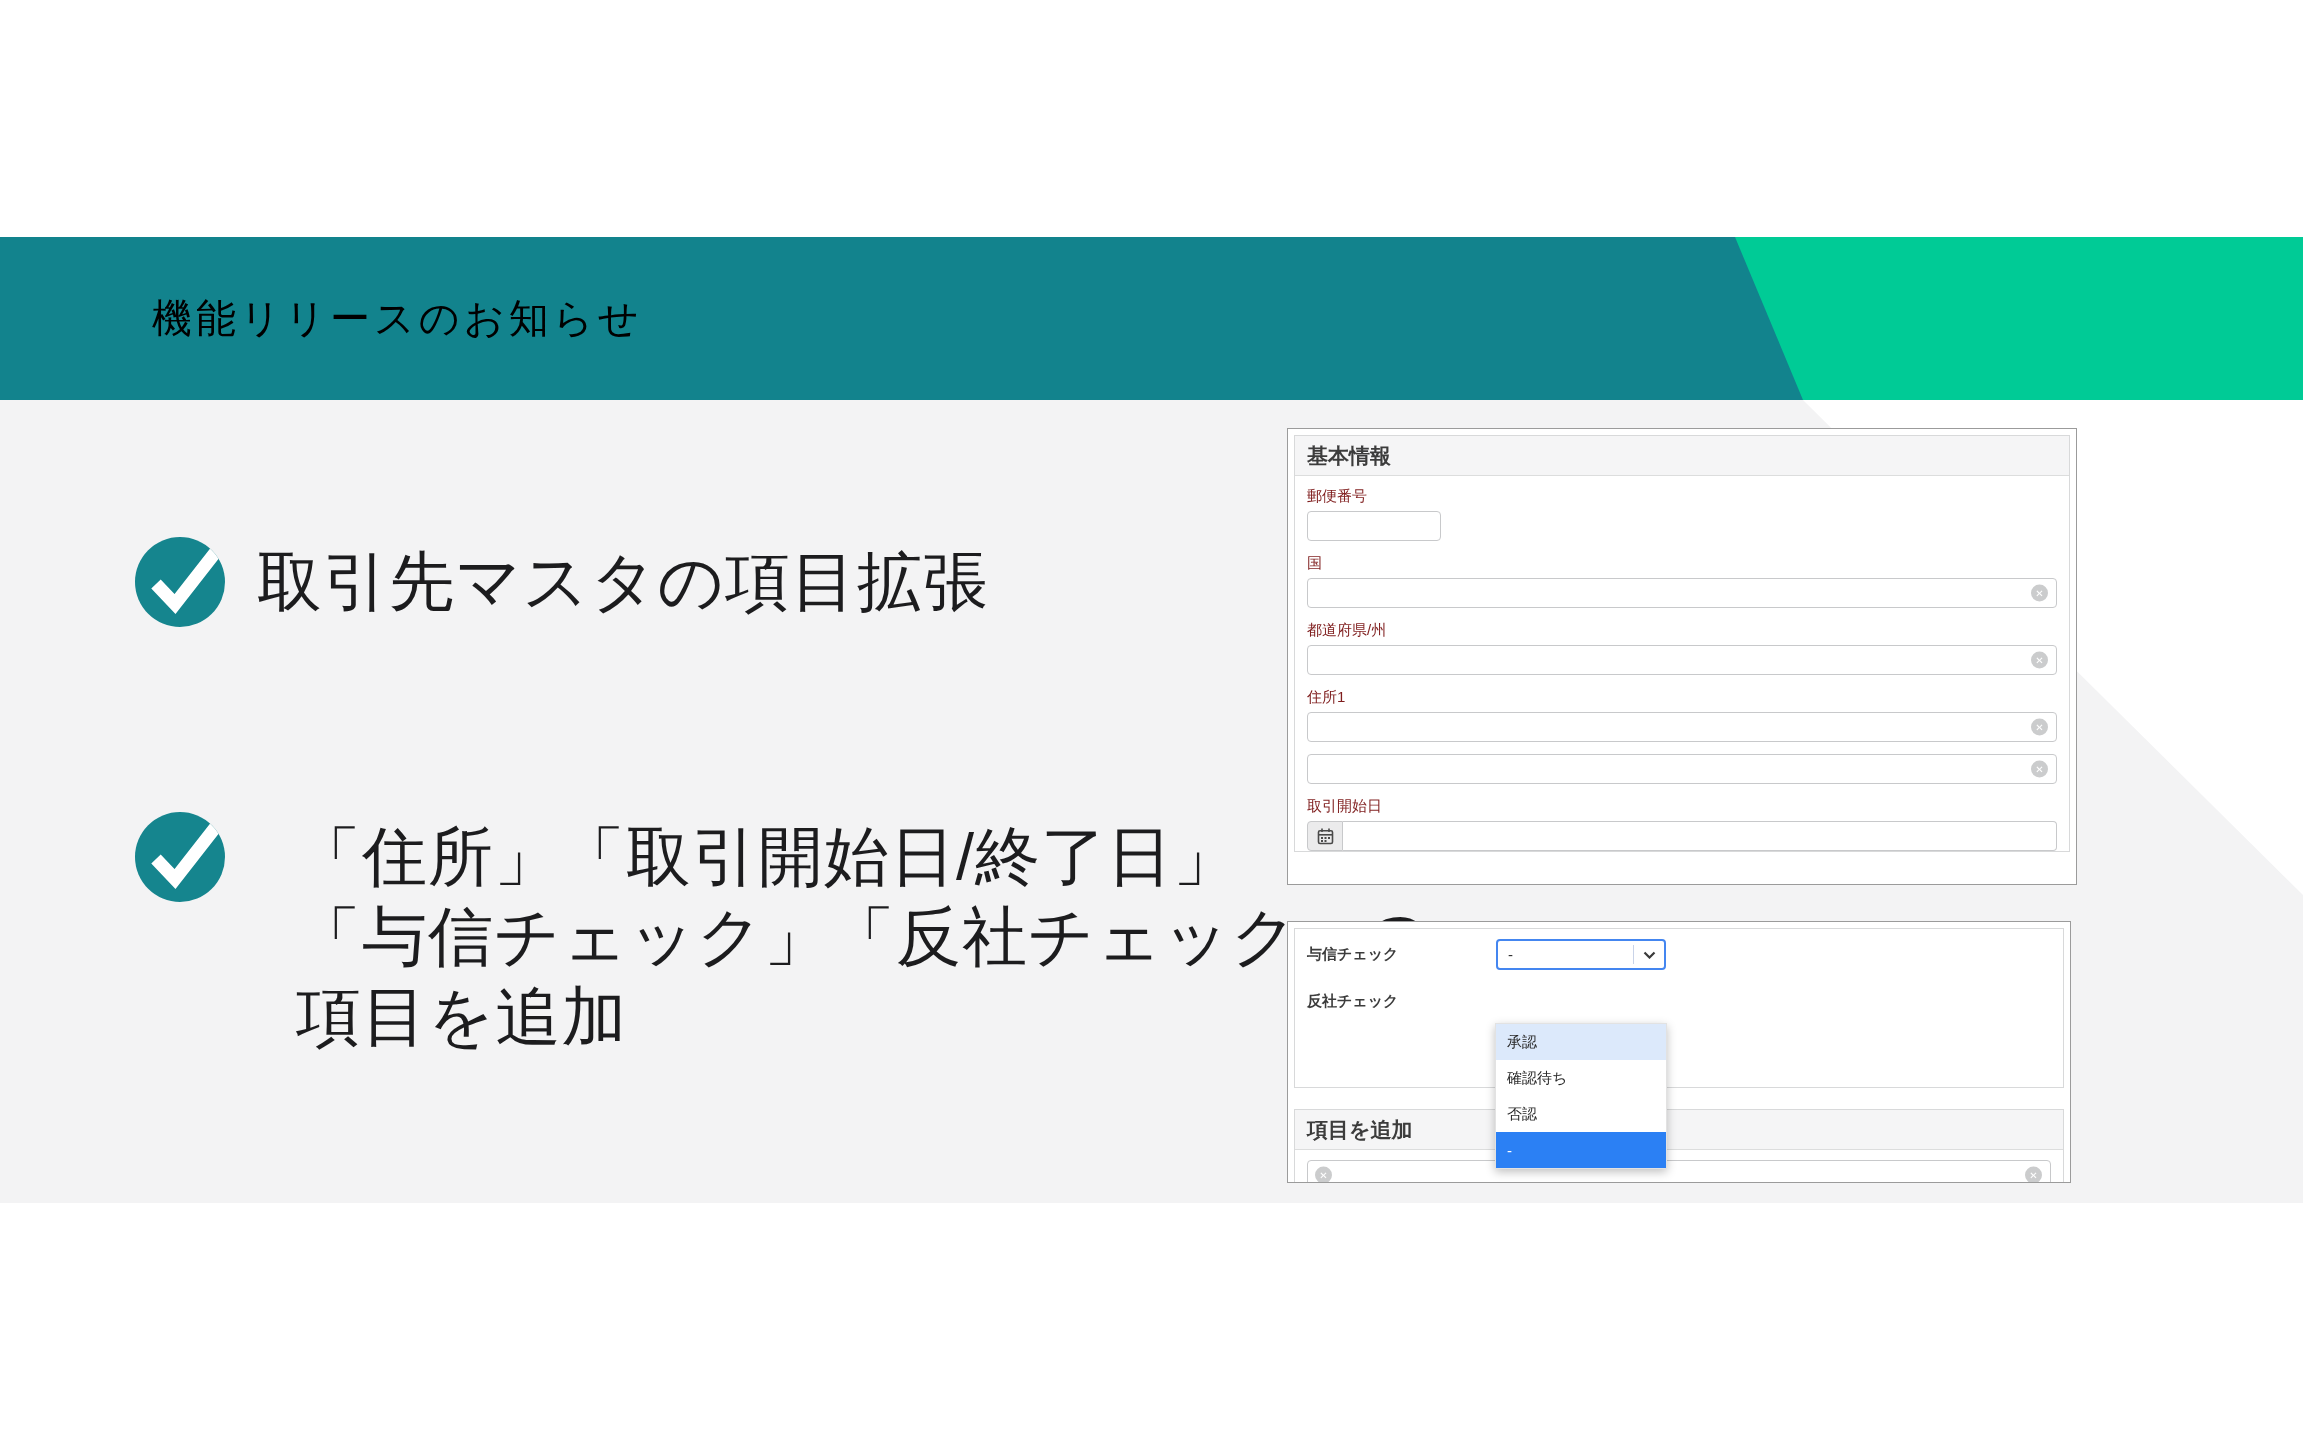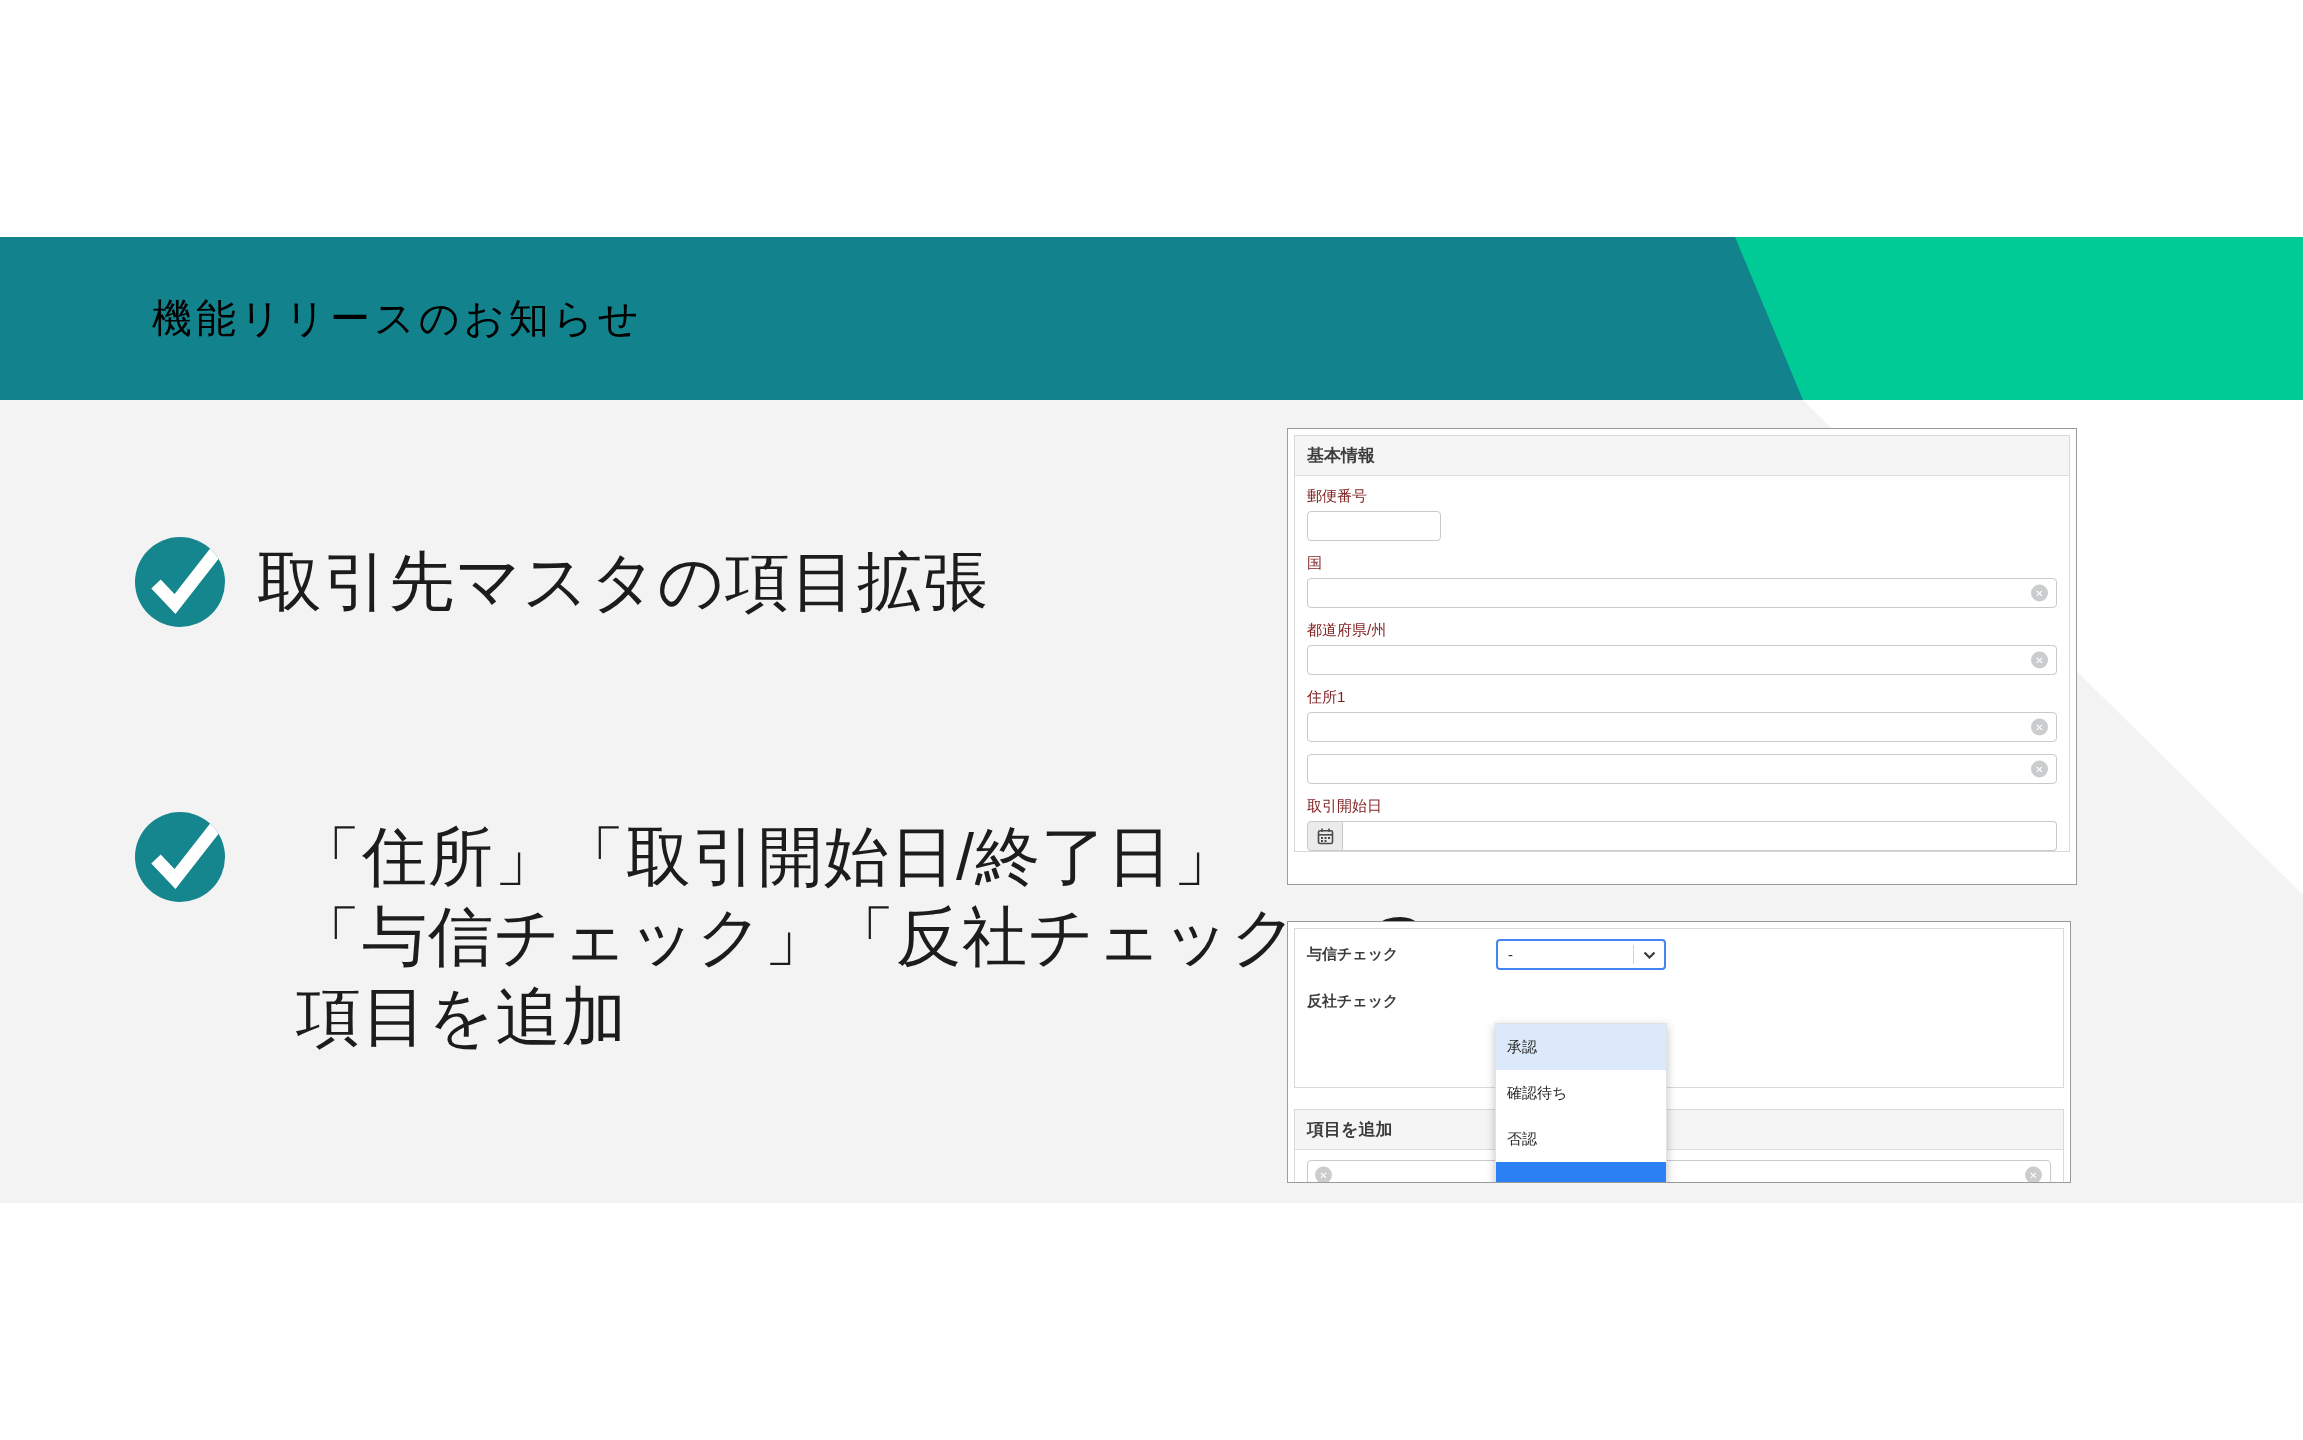--- a/index.html
+++ b/index.html
@@ -23,21 +23,21 @@
   .b2{left:257px;top:817px;line-height:80px;margin-left:39px;}
 
   
   .shot{position:absolute;background:#ffffff;border:1px solid #9b9b9b;padding:6px;
         box-sizing:border-box;overflow:hidden;}
   .shot-basic{left:1287px;top:428px;width:790px;height:457px;}
   .shot-confirm{left:1287px;top:921px;width:784px;height:262px;}
 
   .sec{border:1px solid #d8d9da;background:#fff;box-sizing:border-box;}
   .sec-header{height:40px;background:#f5f5f6;border-bottom:1px solid #dcdddd;display:flex;
-              align-items:center;padding:0 12px;font-size:17px;font-weight:bold;color:#3c3c3c;
+              align-items:center;padding:0 12px;font-size:21px;font-weight:bold;color:#3c3c3c;
               box-sizing:border-box;}
   .sec-body{padding:10px 12px 0 12px;}
 
   .field + .field{margin-top:12px;}
   .f-label{font-size:15px;font-weight:normal;color:#7f1d1d;line-height:20px;margin-bottom:5px;}
   .txt-input{height:30px;border:1px solid #c8c9cb;border-radius:4px;background:#fff;
              position:relative;box-sizing:border-box;}
   .txt-input.short{width:134px;}
   .clear-ic{position:absolute;right:8px;top:50%;transform:translateY(-50%);width:17px;height:17px;
             border-radius:50%;background:#cbcccd;color:#ffffff;font-size:10px;line-height:17px;
@@ -58,21 +58,21 @@
   .c-row + .c-row{margin-top:16px;}
   .c-label{width:189px;font-size:15px;font-weight:bold;color:#3c3c3c;padding-top:6px;box-sizing:border-box;}
   .select{width:170px;height:31px;border:2px solid #4486f0;border-radius:4px;background:#fff;
           display:flex;align-items:center;position:relative;box-sizing:border-box;}
   .select-value{padding-left:10px;font-size:15px;color:#333;}
   .select-divider{position:absolute;right:30px;top:4px;bottom:4px;width:1px;background:#c9d3e8;}
   .chevron{position:absolute;right:8px;top:50%;transform:translateY(-50%);display:flex;}
 
   .dropdown{position:absolute;left:207px;top:101px;width:170px;background:#ffffff;
             border:1px solid #e2e2e2;box-shadow:0 3px 9px rgba(0,0,0,0.25);z-index:5;}
-  .opt{height:46px;display:flex;align-items:center;padding-left:11px;font-size:15px;color:#2a2a2a;
+  .opt{height:36px;display:flex;align-items:center;padding-left:11px;font-size:15px;color:#2a2a2a;
        background:#fff;box-sizing:border-box;}
   .opt.hover{background:#dce9fb;}
   .opt.selected{background:#2b80f4;color:#ffffff;}
 </style>
 </head>
 <body>
 
 <div class="slide">
 
   <div class="content-bg"></div>

